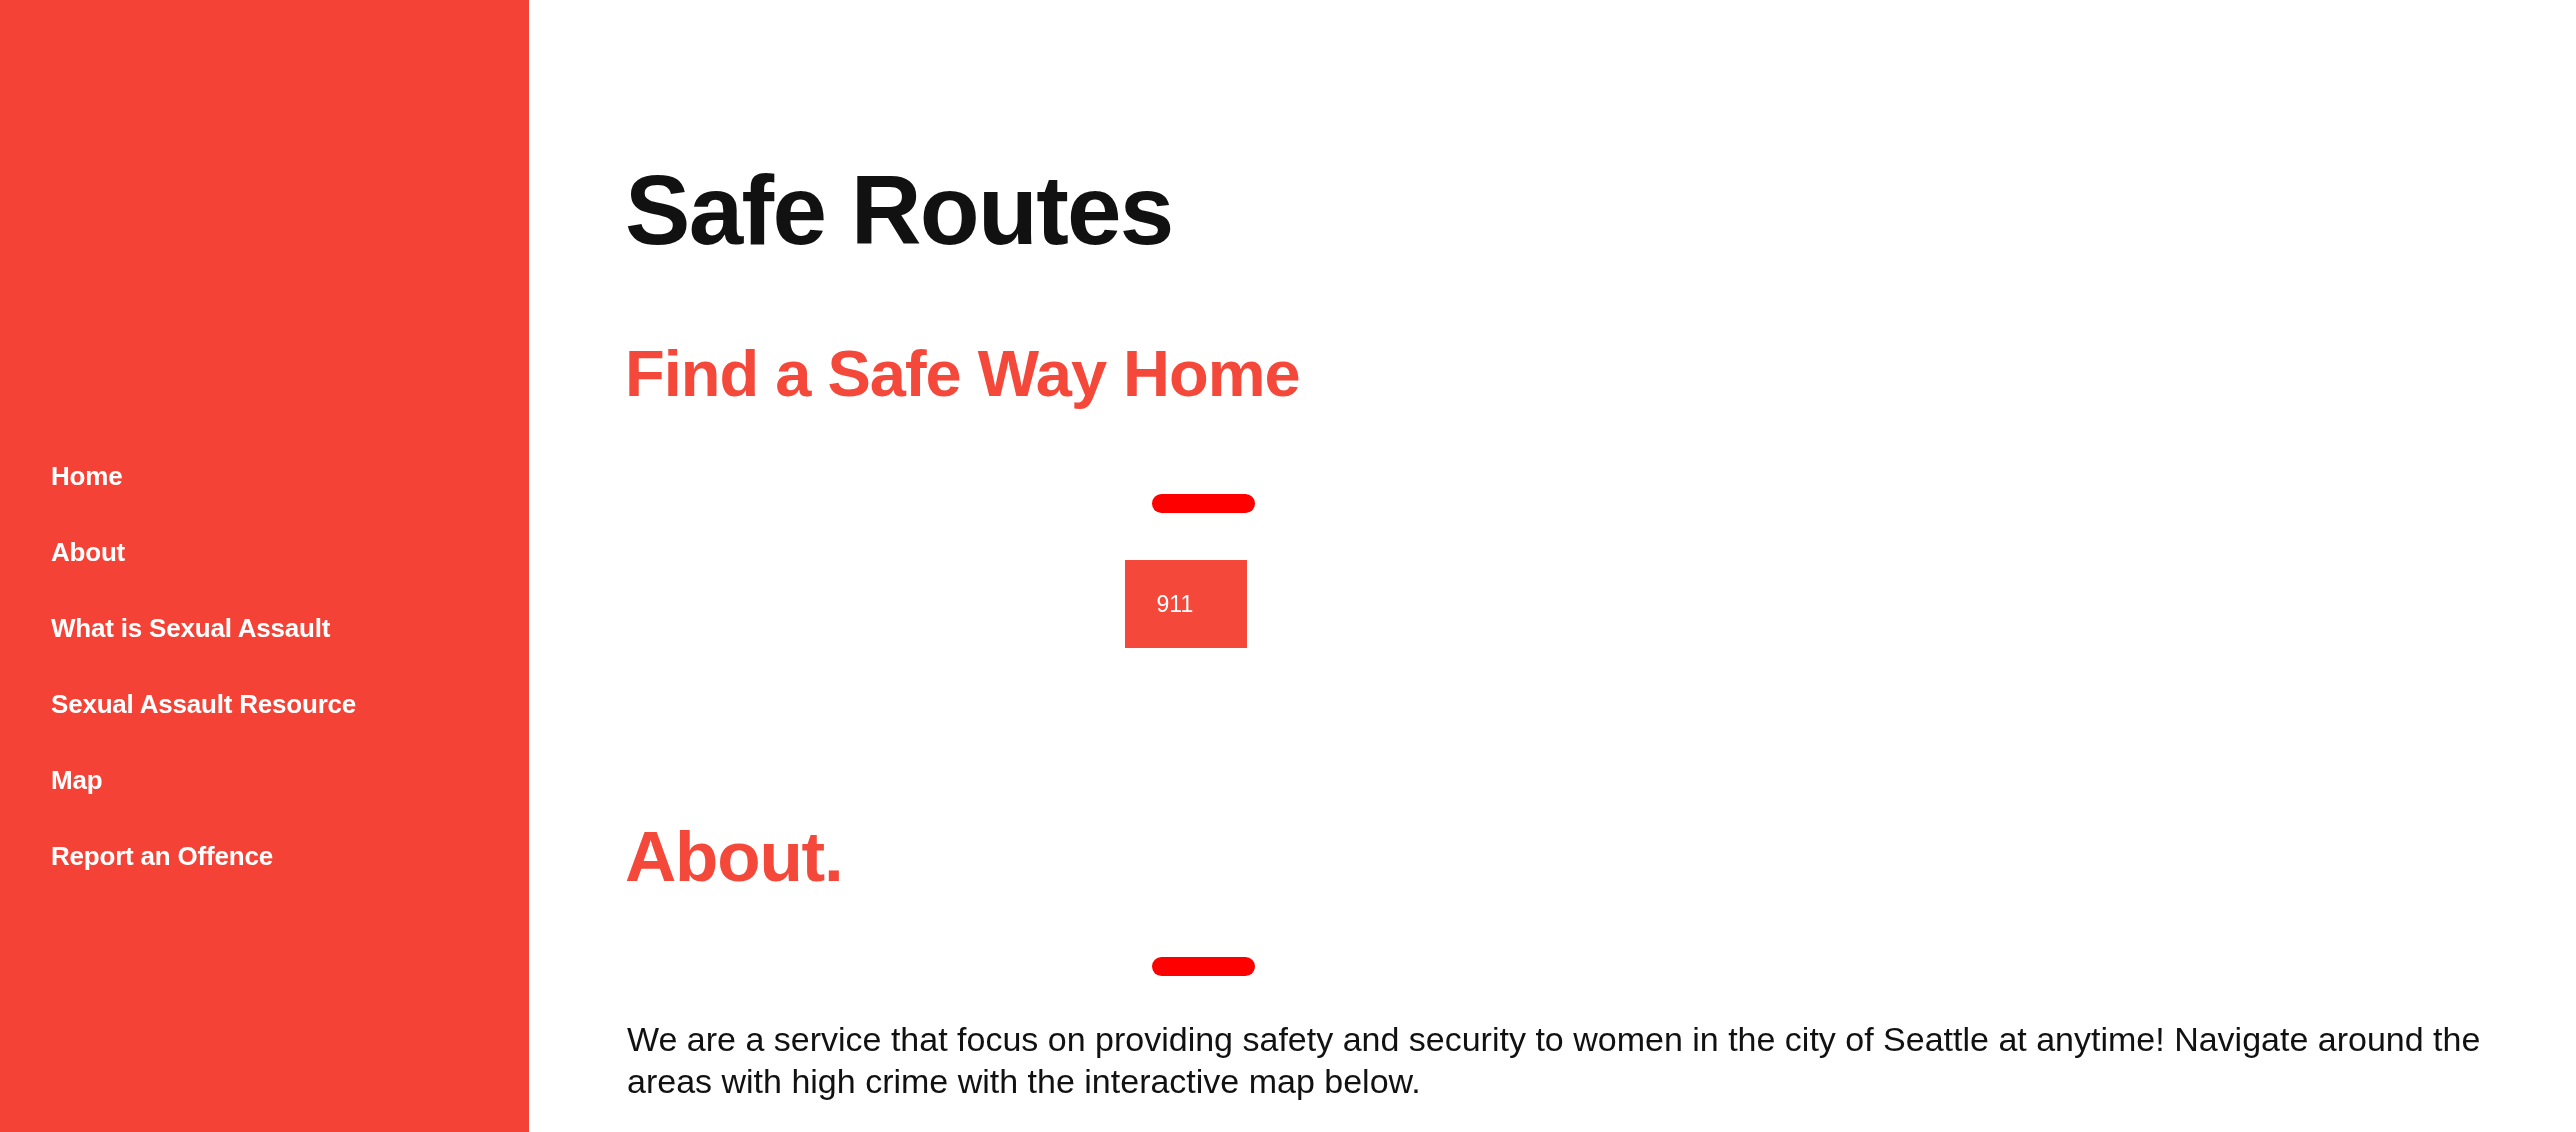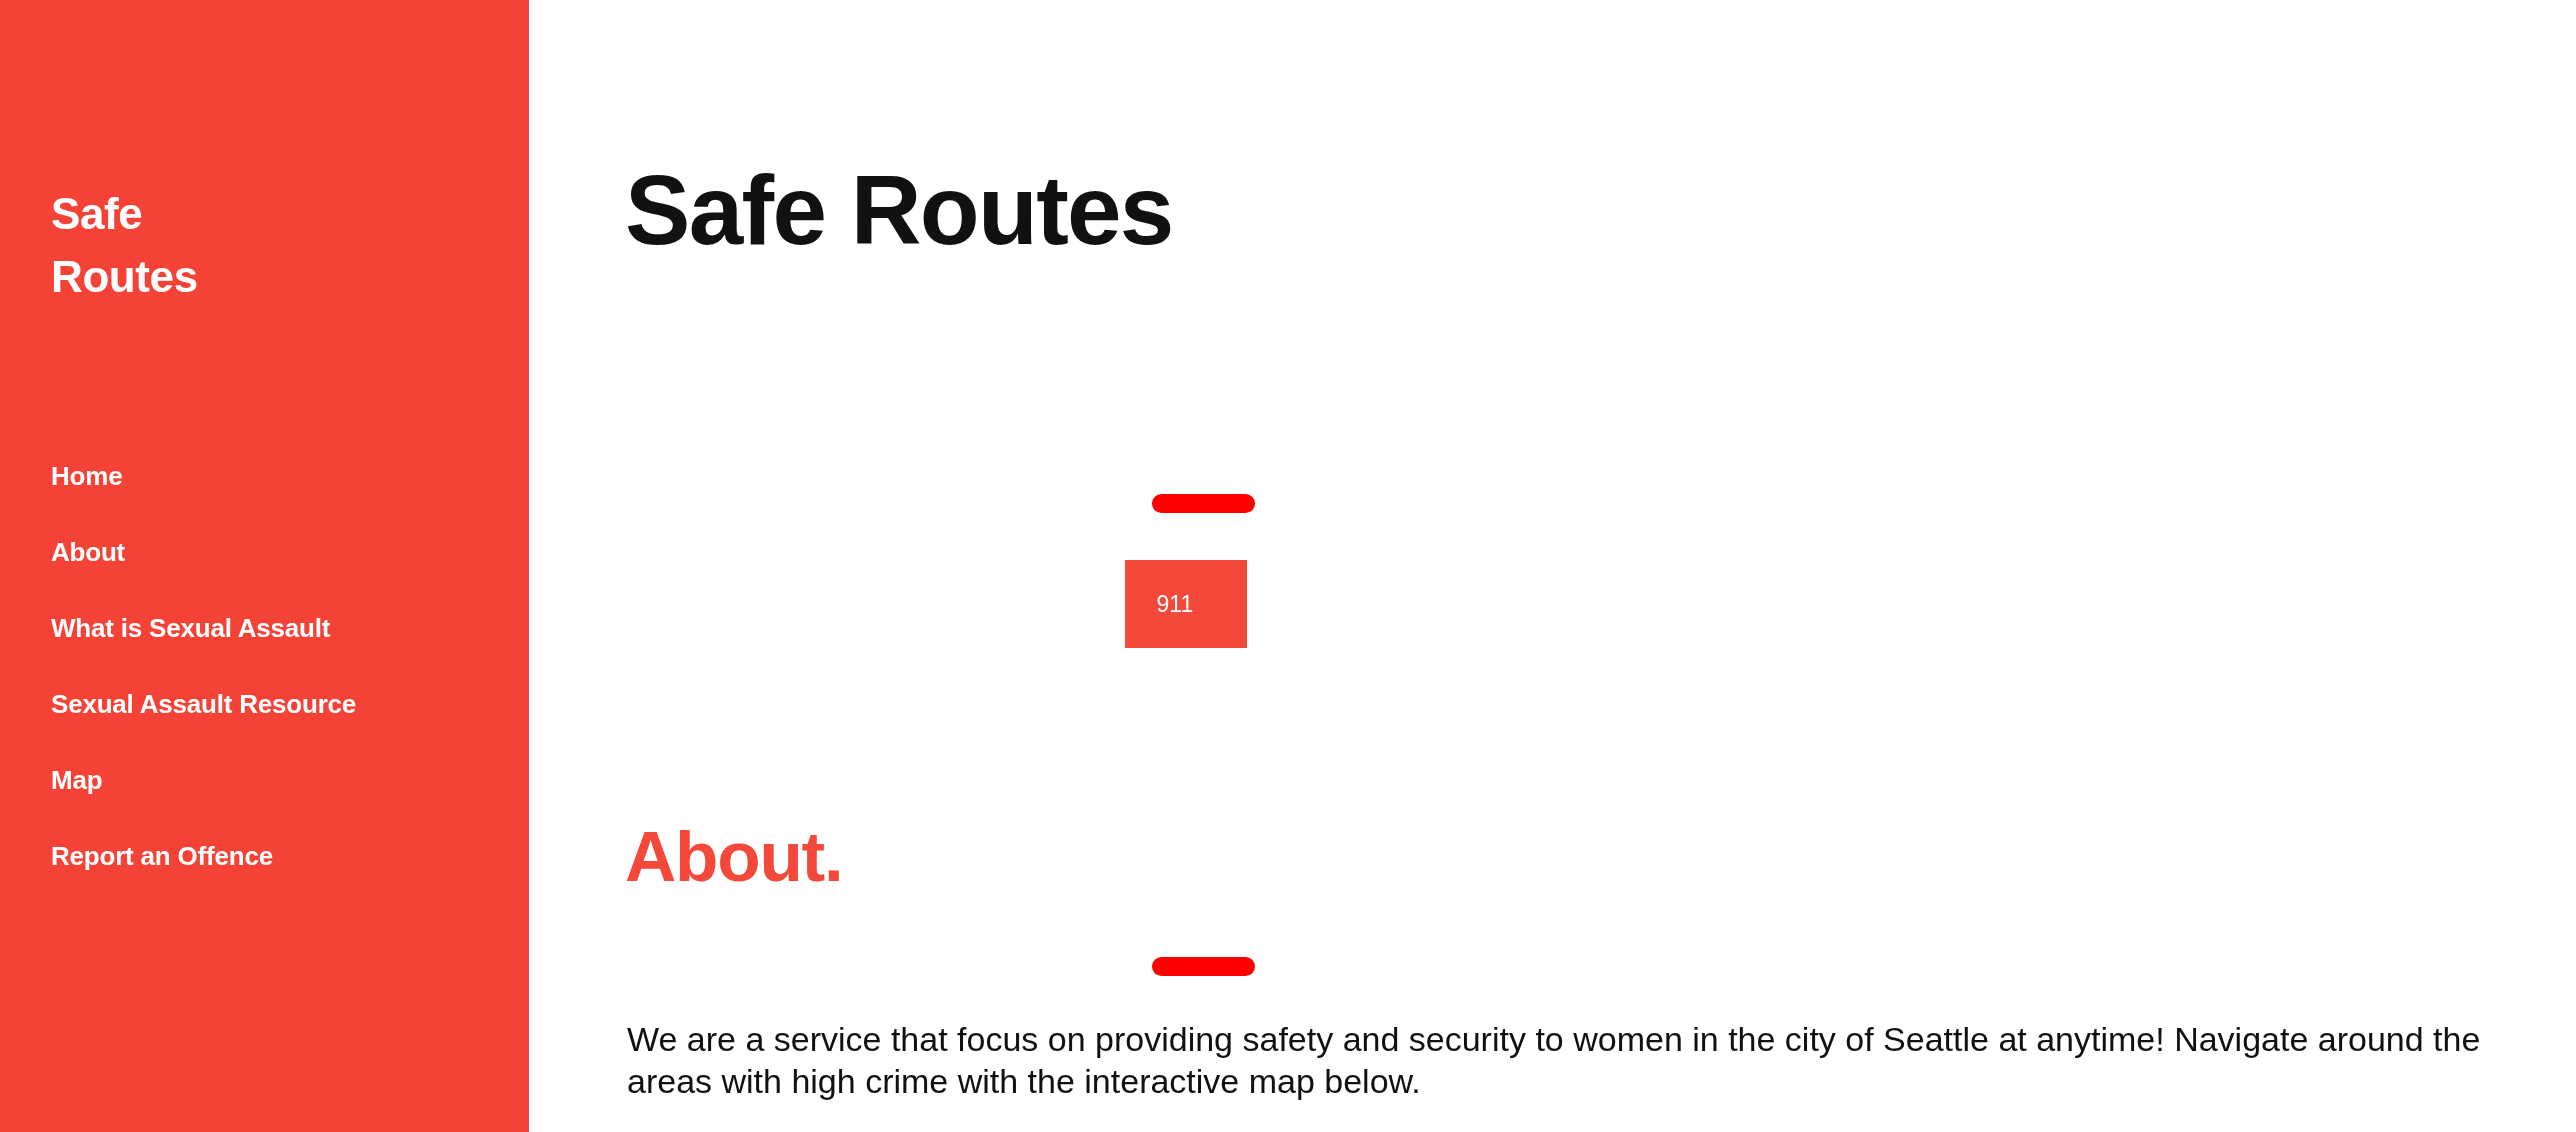--- a/index.html
+++ b/index.html
@@ -160,38 +160,37 @@
     color: #111111;
   }
 </style>
 </head>
 <body>
 
 <div class="page">
 
   <aside class="sidebar">
 
-    <div class="brand">Safe
-Routes</div>
 
     <nav class="nav">
       <a class="nav-item" href="#">Home</a>
       <a class="nav-item" href="#">About</a>
       <a class="nav-item" href="#">What is Sexual Assault</a>
       <a class="nav-item" href="#">Sexual Assault Resource</a>
       <a class="nav-item" href="#">Map</a>
       <a class="nav-item" href="#">Report an Offence</a>
     </nav>
 
   </aside>
 
   <main class="main">
 
     <h1 class="hero-title">Safe Routes</h1>
 
+    <h2 class="hero-subtitle">Find a Safe Way Home</h2>
 
     <div class="rule rule-hero"></div>
 
     <button class="emergency-button">911</button>
 
     <h2 class="about-heading">About.</h2>
 
     <div class="rule rule-about"></div>
 
     <p class="about-body">We are a service that focus on providing safety and security to women in the city of Seattle at anytime! Navigate around the areas with high crime with the interactive map below.</p>

